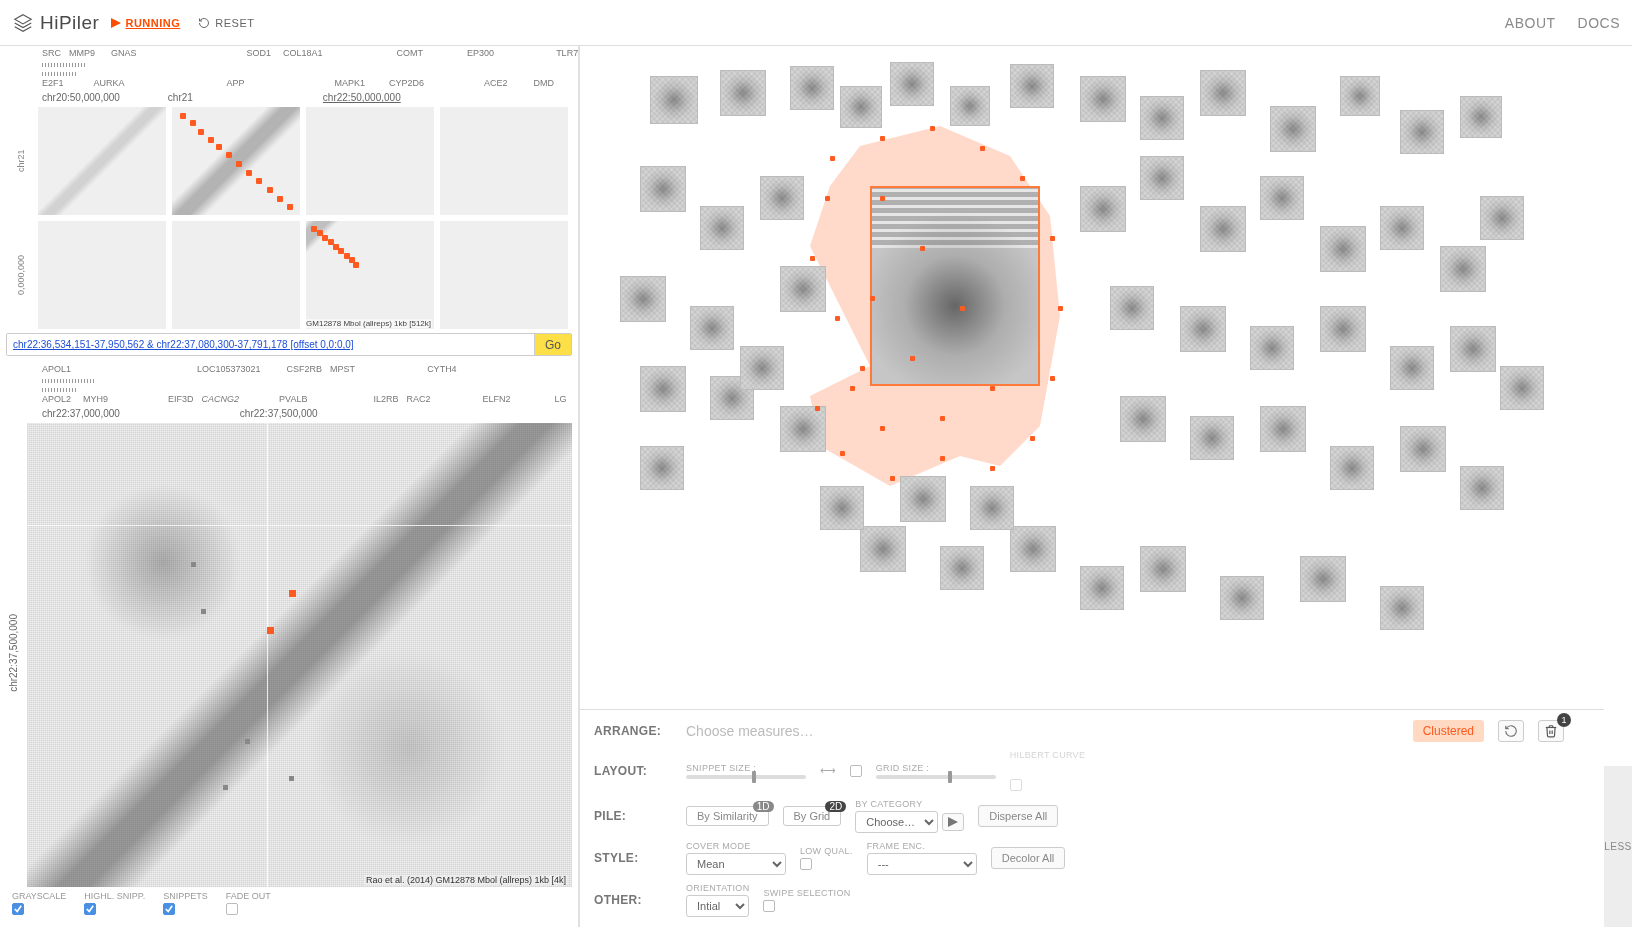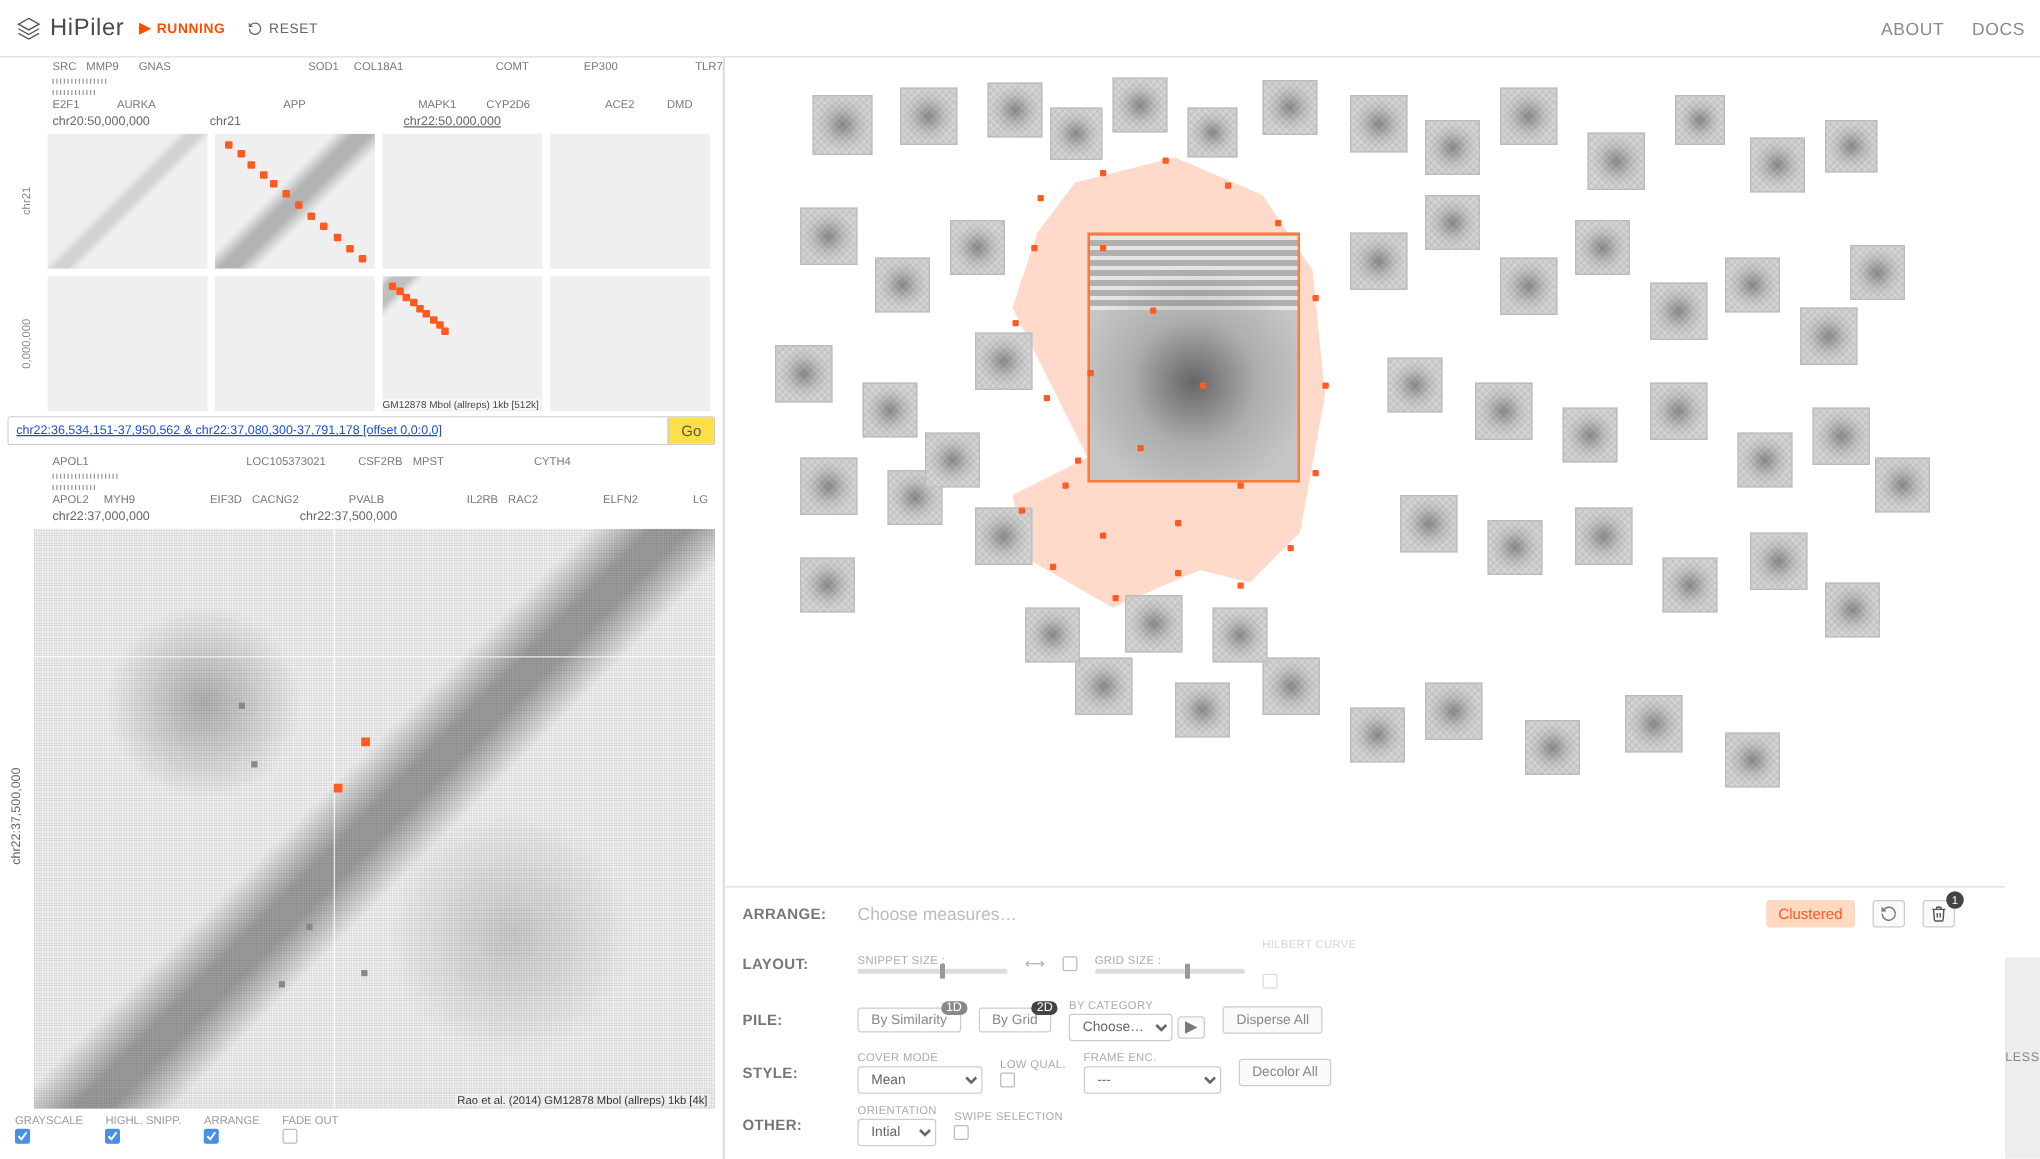--- a/index.html
+++ b/index.html
@@ -3,21 +3,21 @@
 <meta charset="utf-8">
 <style>
 * { box-sizing: border-box; margin: 0; padding: 0; }
 html, body { width: 100%; height: 100%; font-family: -apple-system, BlinkMacSystemFont, "Segoe UI", Helvetica, Arial, sans-serif; font-size: 13px; color: #555; background: #fff; overflow: hidden; }
 .app { display: flex; flex-direction: column; width: 1632px; height: 927px; }
 
 
 .header { display: flex; align-items: center; height: 46px; padding: 0 12px; border-bottom: 1px solid #ddd; }
 .logo { display: flex; align-items: center; gap: 6px; font-size: 19px; color: #4a4a4a; font-weight: 400; letter-spacing: 0.5px; }
 .logo-icon { width: 22px; height: 22px; }
-.running { margin-left: 12px; display: flex; align-items: center; gap: 4px; color: #ff4d00; font-size: 11px; font-weight: 600; letter-spacing: 0.5px; }
+.running { margin-left: 12px; display: flex; align-items: center; gap: 4px; color: #ff4d00; font-size: 11px; font-weight: 600; letter-spacing: 0.5px; text-decoration: underline; }
 .reset { margin-left: 18px; display: flex; align-items: center; gap: 5px; color: #666; font-size: 11px; font-weight: 500; letter-spacing: 0.5px; cursor: pointer; }
 .spacer { flex: 1; }
 .navlink { margin-left: 22px; font-size: 14px; color: #8a8a8a; letter-spacing: 0.5px; cursor: pointer; }
 
 
 .main { flex: 1; display: flex; min-height: 0; position: relative; }
 .panel-matrix { width: 580px; min-width: 580px; border-right: 2px solid #e0e0e0; display: flex; flex-direction: column; }
 .panel-snippets { flex: 1; display: flex; flex-direction: column; min-width: 0; }
 .less-bar { position: absolute; right: 0; top: 720px; bottom: 0; width: 28px; background: #ededed; display: flex; align-items: center; justify-content: center; writing-mode: horizontal-tb; }
 .less-bar span { display: block; font-size: 10px; color: #888; letter-spacing: 0.5px; }
@@ -303,21 +303,21 @@
               <span></span>
               <span></span>
               <span></span>
               <span></span>
               <span></span>
             </div>
           <div class="row">
             <span>APOL2</span>
             <span style="margin-left:-14px;">MYH9</span>
             <span style="margin-left:34px;">EIF3D</span>
-            <span style="margin-left:-18px;">CACNG2</span>
+            <span style="margin-left:-18px;font-style:italic;">CACNG2</span>
             <span style="margin-left:14px;">PVALB</span>
             <span style="margin-left:40px;">IL2RB</span>
             <span style="margin-left:-18px;">RAC2</span>
             <span style="margin-left:26px;">ELFN2</span>
             <span style="margin-left:18px;">LG</span>
           </div>
         </div>
         <div class="detail-axis">
           <span>chr22:37,000,000</span>
           <span>chr22:37,500,000</span>
@@ -352,21 +352,21 @@
             </div>
           <div class="col">
               <span>HIGHL. SNIPP.</span>
               <span class="chk">
                 <svg width="8" height="8" viewBox="0 0 10 10">
                   <polyline points="1,5 4,8 9,1" fill="none" stroke-width="2"></polyline>
                 </svg>
               </span>
             </div>
           <div class="col">
-              <span>ARRANGE</span>
+              <span>SNIPPETS</span>
               <span class="chk">
                 <svg width="8" height="8" viewBox="0 0 10 10">
                   <polyline points="1,5 4,8 9,1" fill="none" stroke-width="2"></polyline>
                 </svg>
               </span>
             </div>
           <div class="col">
               <span>FADE OUT</span>
               <span class="chk off"></span>
             </div>

